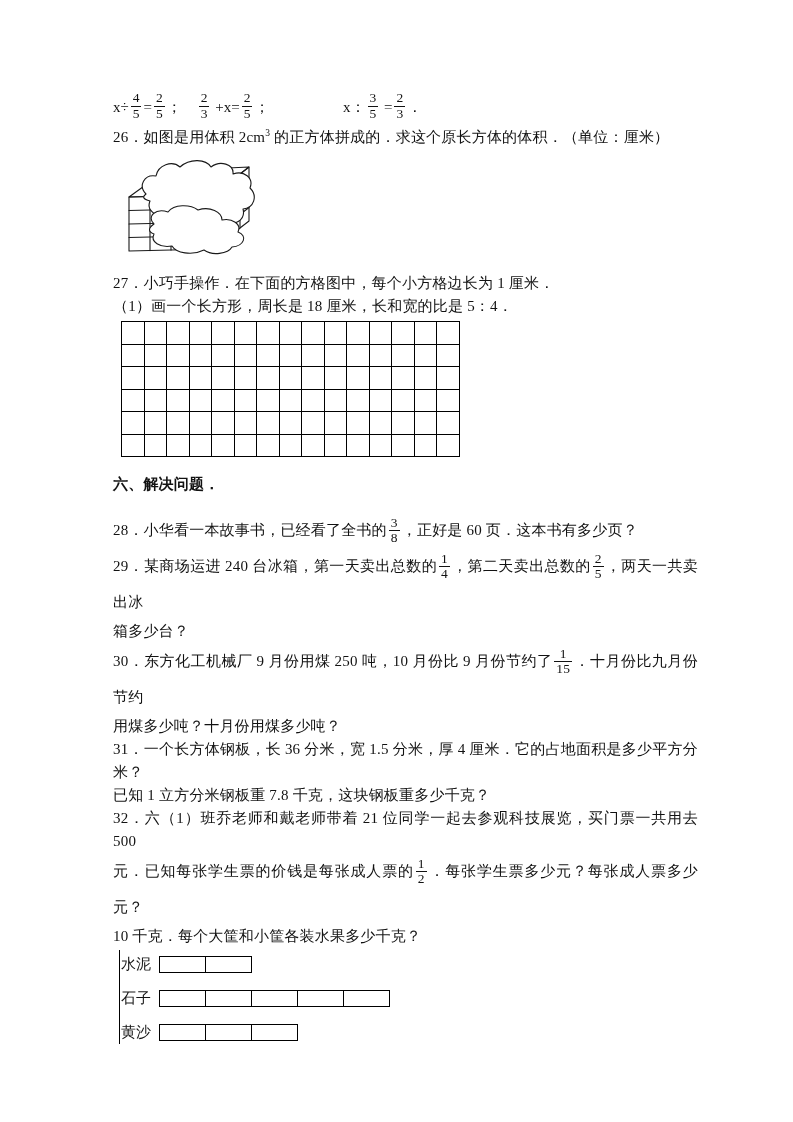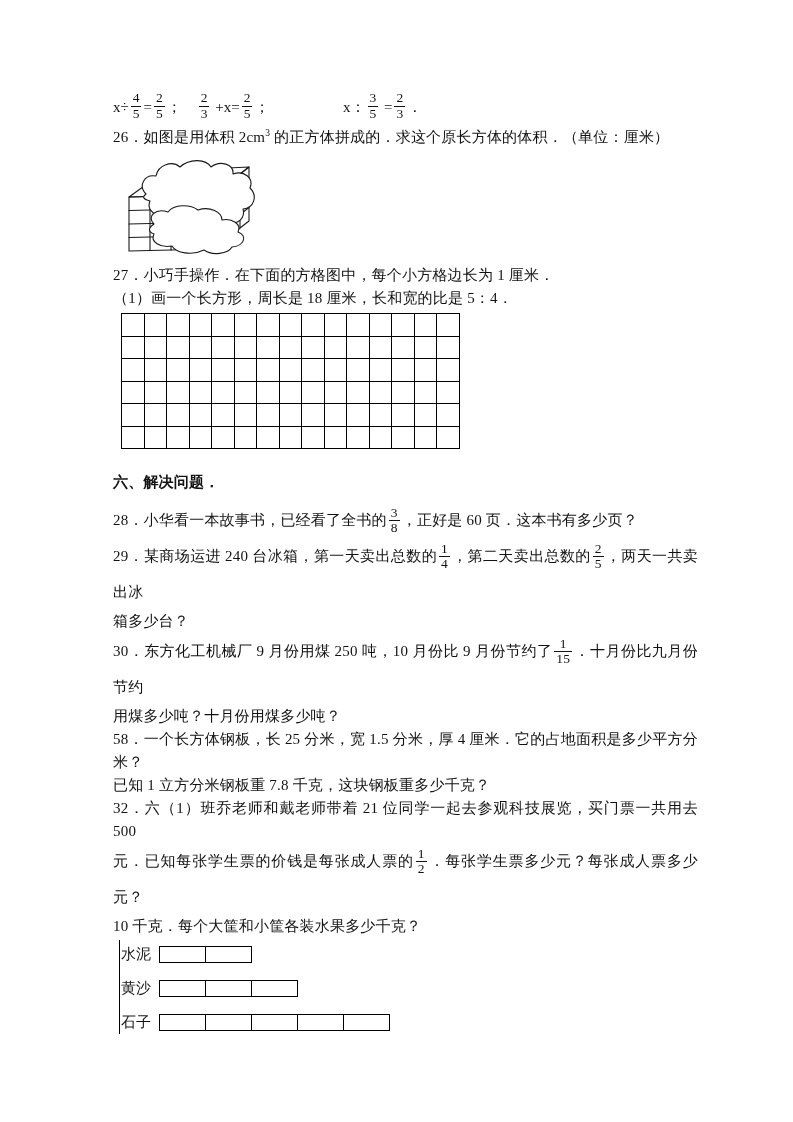--- a/index.html
+++ b/index.html
@@ -41,22 +41,22 @@
   }
   .section{font-weight:bold;}
   
   .materials{margin:2px 0 0 6px;border-left:1px solid #000;padding:3px 0 1px 0;width:max-content;}
   .bar-row{display:flex;align-items:center;height:18px;margin:16px 0;}
   .bar-row:first-child{margin-top:2px;}
   .bar-row:last-child{margin-bottom:2px;}
   .bar-label{display:inline-block;width:34px;margin-left:1px;}
   .bar{display:flex;margin-left:4px;}
   .seg{width:47px;height:17px;box-sizing:border-box;border:1px solid #000;margin-left:-1px;background:#fff;}
-  .seg:first-child{margin-left:0;}.mt4{margin-top:8px;}
-  .mt8{margin-top:0;}.mt22{margin-top:22px;}
+  .seg:first-child{margin-left:0;}.mt4{margin-top:16px;}
+  .mt8{margin-top:0;}.mt22{margin-top:16px;}
   .tall{line-height:36px;}
 </style>
 </head>
 <body>
 
 <div class="page">
   <div class="content">
 
     <div class="eq-row">
       <span class="rich eq-left">x÷<span class="frac"><span class="num">4</span><span class="den">5</span></span>=<span class="frac"><span class="num">2</span><span class="den">5</span></span>；　<span class="frac"><span class="num">2</span><span class="den">3</span></span> +x=<span class="frac"><span class="num">2</span><span class="den">5</span></span>；</span>
@@ -180,51 +180,51 @@
     <div class="line rich section mt22">六、解决问题．</div>
 
     <div class="line rich tall mt4">28．小华看一本故事书，已经看了全书的<span class="frac"><span class="num">3</span><span class="den">8</span></span>，正好是 60 页．这本书有多少页？</div>
 
     <div class="line rich tall">29．某商场运进 240 台冰箱，第一天卖出总数的<span class="frac"><span class="num">1</span><span class="den">4</span></span>，第二天卖出总数的<span class="frac"><span class="num">2</span><span class="den">5</span></span>，两天一共卖出冰</div>
     <div class="line rich">箱多少台？</div>
 
     <div class="line rich tall">30．东方化工机械厂 9 月份用煤 250 吨，10 月份比 9 月份节约了<span class="frac"><span class="num">1</span><span class="den">15</span></span>．十月份比九月份节约</div>
     <div class="line rich">用煤多少吨？十月份用煤多少吨？</div>
 
-    <div class="line rich">58．一个长方体钢板，长 25 分米，宽 1.5 分米，厚 4 厘米．它的占地面积是多少平方分米？</div>
+    <div class="line rich">31．一个长方体钢板，长 36 分米，宽 1.5 分米，厚 4 厘米．它的占地面积是多少平方分米？</div>
     <div class="line rich">已知 1 立方分米钢板重 7.8 千克，这块钢板重多少千克？</div>
 
     <div class="line rich">32．六（1）班乔老师和戴老师带着 21 位同学一起去参观科技展览，买门票一共用去 500</div>
     <div class="line rich tall">元．已知每张学生票的价钱是每张成人票的<span class="frac"><span class="num">1</span><span class="den">2</span></span>．每张学生票多少元？每张成人票多少元？</div>
 
     <div class="line rich">10 千克．每个大筐和小筐各装水果多少千克？</div>
 
 
     <div class="materials">
         <div class="bar-row">
           <span class="bar-label">水泥</span>
           <div class="bar">
+            <div class="seg"></div>
+            <div class="seg"></div>
+          </div>
+        </div>
+        <div class="bar-row">
+          <span class="bar-label">石子</span>
+          <div class="bar">
+            <div class="seg"></div>
+            <div class="seg"></div>
+            <div class="seg"></div>
             <div class="seg"></div>
             <div class="seg"></div>
           </div>
         </div>
         <div class="bar-row">
           <span class="bar-label">黄沙</span>
           <div class="bar">
             <div class="seg"></div>
             <div class="seg"></div>
             <div class="seg"></div>
           </div>
         </div>
-        <div class="bar-row">
-          <span class="bar-label">石子</span>
-          <div class="bar">
-            <div class="seg"></div>
-            <div class="seg"></div>
-            <div class="seg"></div>
-            <div class="seg"></div>
-            <div class="seg"></div>
-          </div>
-        </div>
       </div>
 
   </div>
 </div>
 
 </body></html>

